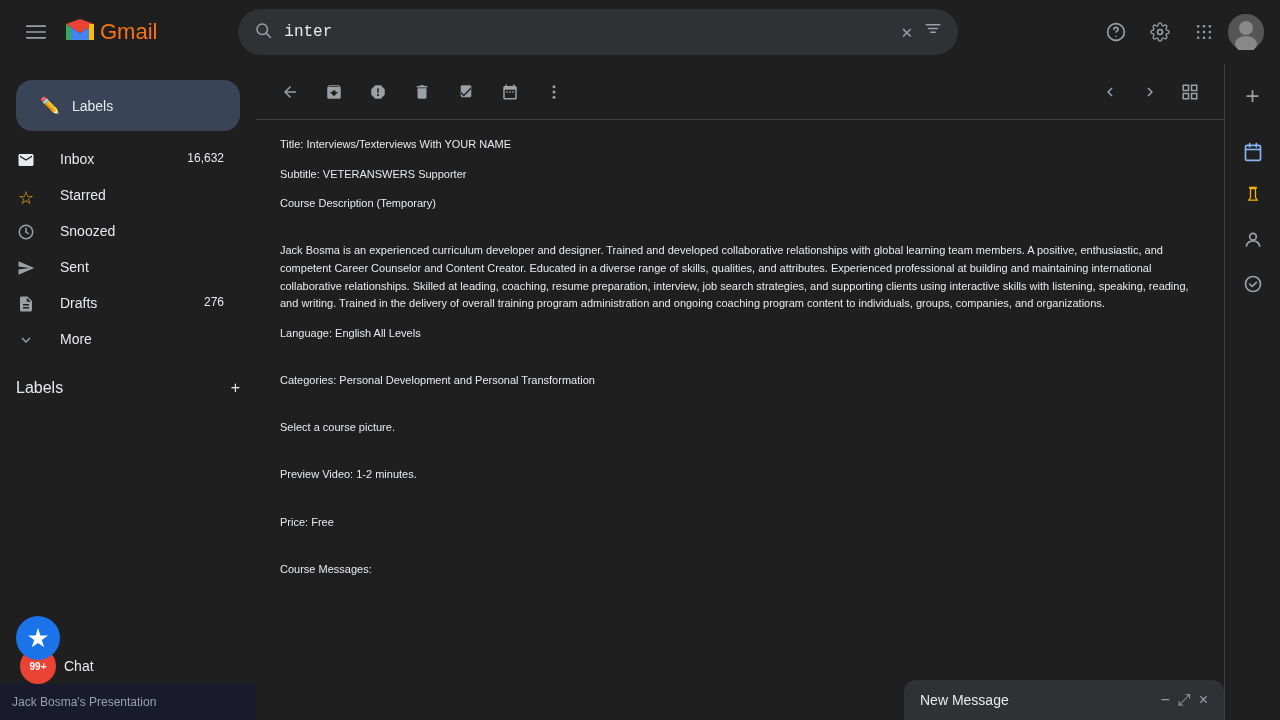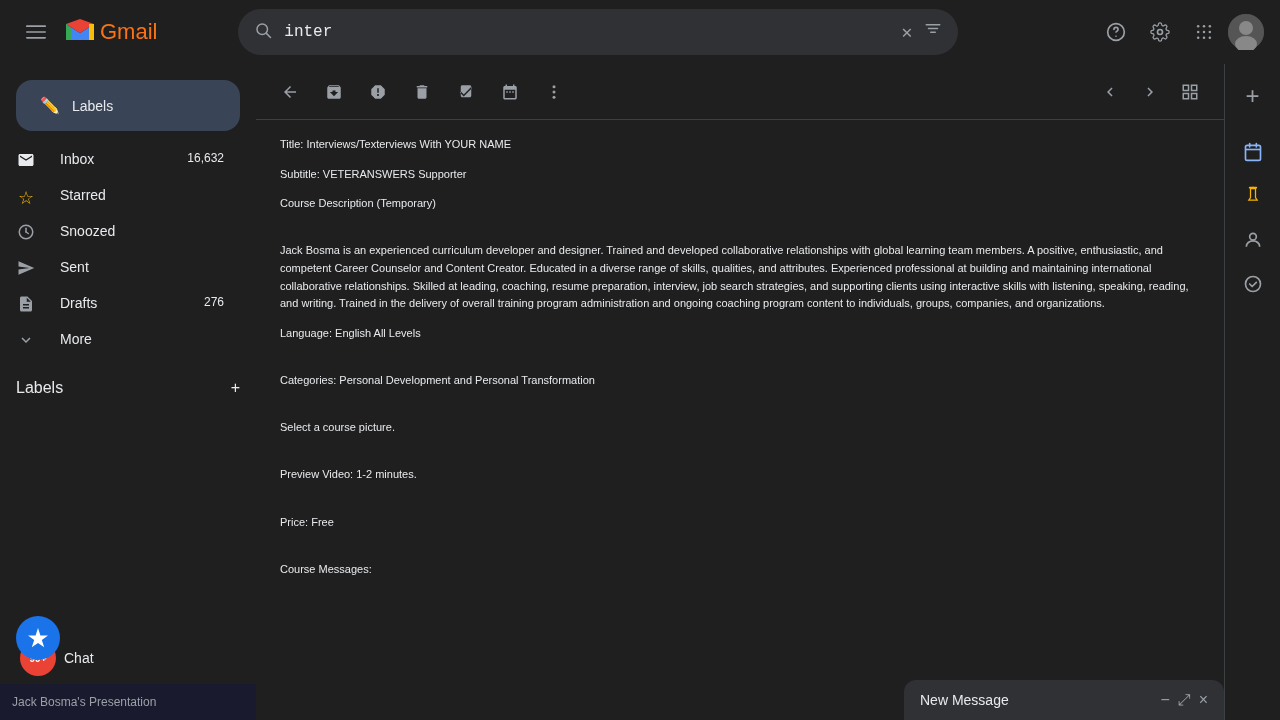--- a/index.html
+++ b/index.html
@@ -514,21 +514,21 @@
       </svg>
     </span>
     <span>More</span>
   </div>
 
   <div class="section-labels">
     <span>Labels</span>
     <span style="cursor:pointer;">+</span>
   </div>
 
-  <div style="position:absolute; bottom: 40px; left: 12px; display:flex; flex-direction:column; gap:8px;">
+  <div style="position:absolute; bottom: 32px; left: 12px; display:flex; flex-direction:column; gap:8px;">
     <div style="display:flex; align-items:center; gap:8px; padding: 4px 8px; cursor:pointer;">
       <div class="chat-notification">
         <span style="font-size:10px;">99+</span>
       </div>
       <span style="font-size:14px; color:#e8eaed;">Chat</span>
     </div>
   </div>
 </div>
 
 <div class="right-sidebar">

